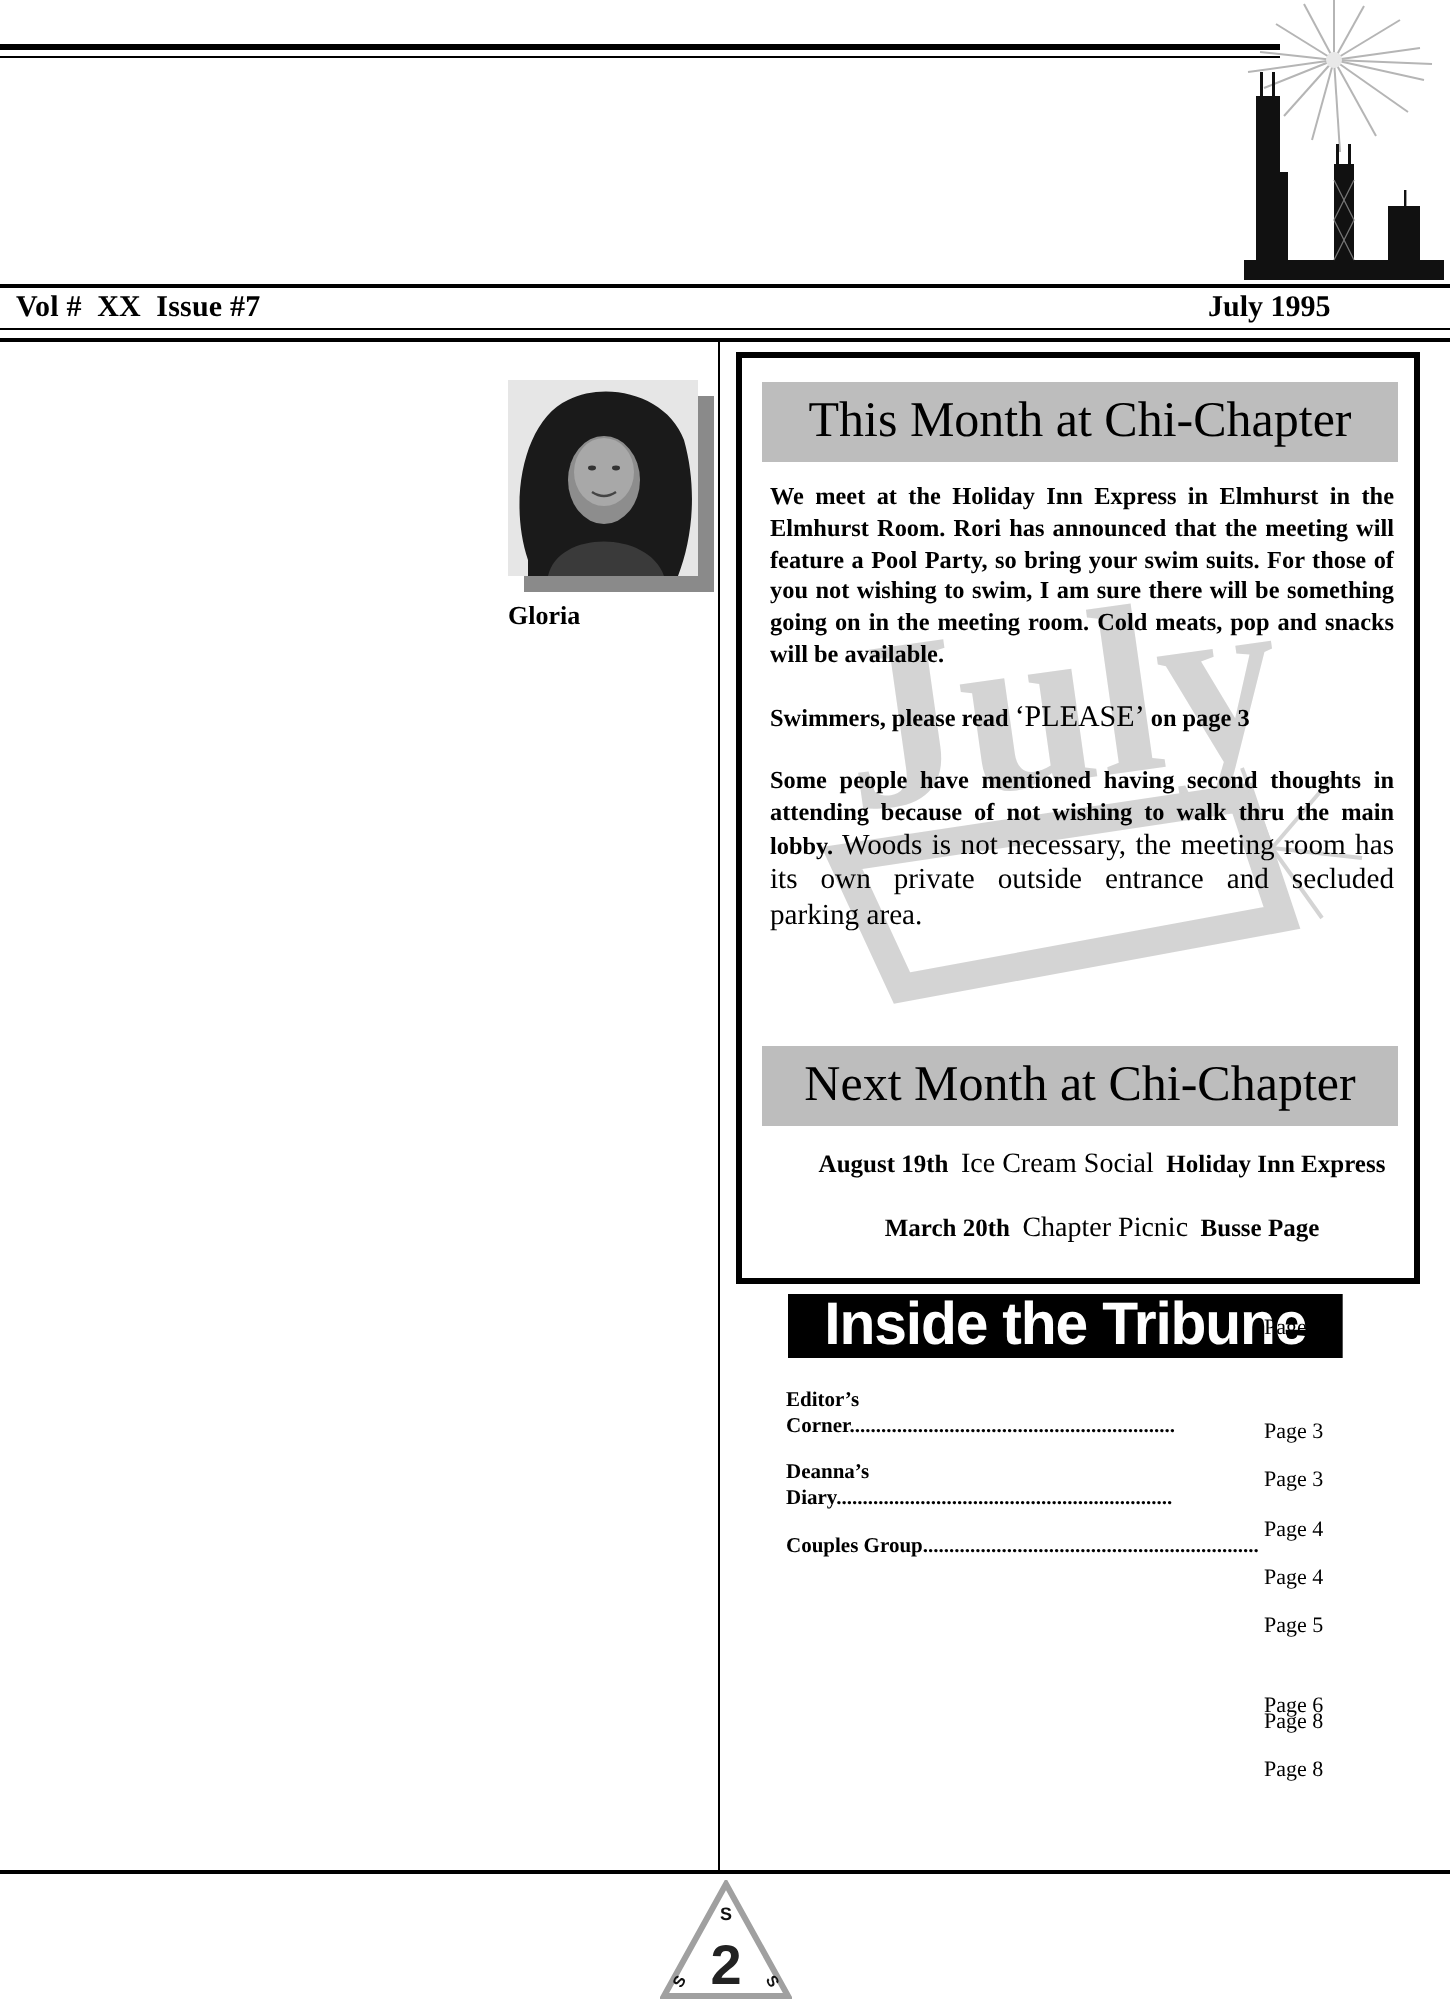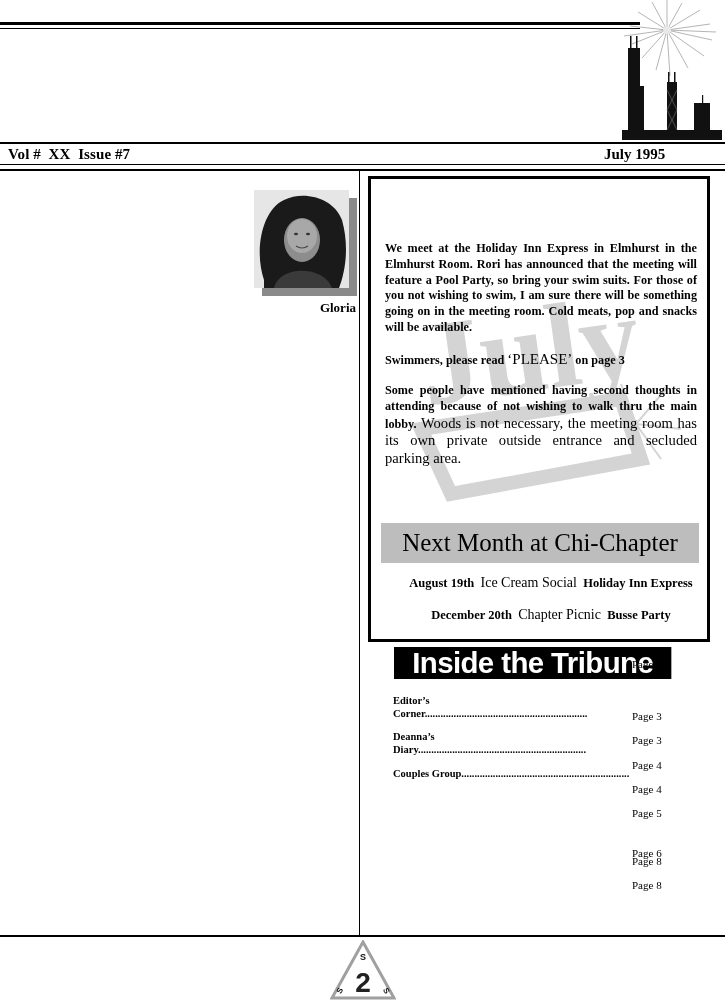--- a/index.html
+++ b/index.html
@@ -19,21 +19,21 @@
     .date-line { left: 604px; top: 146px; font-size: 15px; font-weight: bold; text-align: center; }
     .vol-rule-mid { left: 0; top: 164px; width: 725px; height: 1px; }
     .vol-rule-bot { left: 0; top: 169px; width: 725px; height: 2px; }
 
     .col-divider { left: 359px; top: 171px; width: 1px; height: 765px; }
     .bottom-rule { left: 0; top: 935px; width: 725px; height: 2px; }
 
     
     .photo-shadow { left: 262px; top: 198px; width: 95px; height: 98px; background: #8a8a8a; }
     .photo { left: 254px; top: 190px; width: 95px; height: 98px; overflow: hidden; background: #d8d8d8; }
-    .photo-caption { left: 254px; top: 300px; width: 102px; text-align: right; font-size: 13px; font-weight: bold; }
+    .photo-caption { left: 254px; top: 300px; width: 102px; text-align: left; font-size: 13px; font-weight: bold; }
 
     
     .main-box { left: 368px; top: 176px; width: 342px; height: 466px; border: 3px solid #000; box-sizing: border-box; }
     .box-header { position: absolute; left: 10px; width: 318px; background: #bdbdbd; text-align: center;
                   font-size: 25px; line-height: 40px; height: 40px; }
     .box-header.h1 { top: 12px; }
     .box-header.h2 { top: 344px; text-align: center; }
 
     .watermark { left: 10px; top: 80px; width: 320px; height: 260px; opacity: 0.42; }
 
@@ -127,20 +127,21 @@
   <ellipse cx="48" cy="50" rx="18" ry="22" fill="#8d8d8d"></ellipse>
   <ellipse cx="48" cy="46" rx="15" ry="17" fill="#a8a8a8"></ellipse>
   <path d="M20 98 C25 75 70 75 78 98 Z" fill="#3a3a3a"></path>
   <ellipse cx="42" cy="44" rx="2" ry="1.2" fill="#333"></ellipse>
   <ellipse cx="54" cy="44" rx="2" ry="1.2" fill="#333"></ellipse>
   <path d="M42 56 Q48 60 54 56" stroke="#444" stroke-width="1.2" fill="none"></path>
 </svg>
 <div class="abs photo-caption">Gloria</div>
 
 <div class="abs main-box">
+  <div class="box-header h1">This Month at Chi-Chapter</div>
 
   <svg class="abs watermark" viewBox="0 0 320 260">
     <g fill="#9a9a9a">
       <text x="40" y="130" font-family="Liberation Serif, serif" font-size="120" font-weight="bold" transform="rotate(-8 160 100)">July</text>
       <path d="M40 170 L240 140 L260 200 L70 235 Z" fill="none" stroke="#9a9a9a" stroke-width="14"></path>
     </g>
     <g stroke="#9a9a9a" stroke-width="2">
       <line x1="255" y1="165" x2="285" y2="130"></line>
       <line x1="255" y1="165" x2="300" y2="170"></line>
       <line x1="255" y1="165" x2="280" y2="200"></line>
@@ -157,23 +158,23 @@
   </div>
 
   <div class="box-header h2">Next Month at Chi-Chapter</div>
 
   <div class="event event1">
     <span>August 19th</span>&nbsp;
     <span class="big">Ice Cream Social</span>&nbsp;
     <span>Holiday Inn Express</span>
   </div>
   <div class="event event2">
-    <span>December 20th</span>&nbsp;
+    <span>March 20th</span>&nbsp;
     <span class="big">Chapter Picnic</span>&nbsp;
-    <span>Busse Party</span>
+    <span>Busse Page</span>
   </div>
 </div>
 
 <div class="abs tribune-title">Inside the Tribune</div>
 
 <div class="toc-item" style="top:694px;">
   <div>Editor’s</div>
   <div>Corner..............................................................</div>
 </div>
 <div class="toc-item" style="top:730px;">

